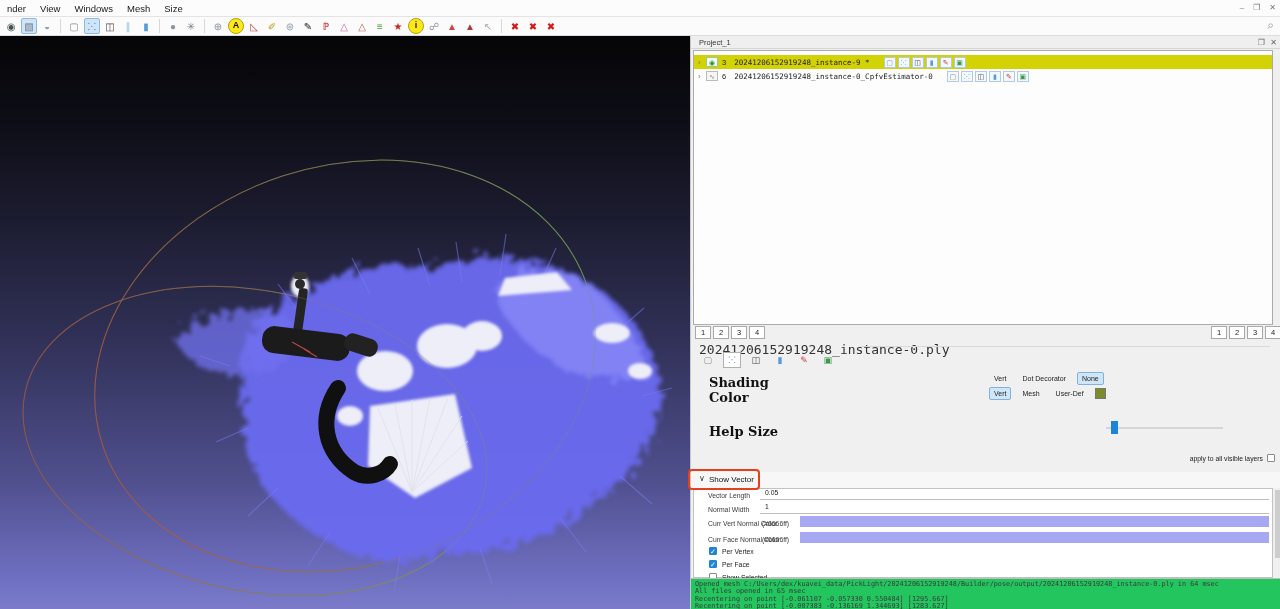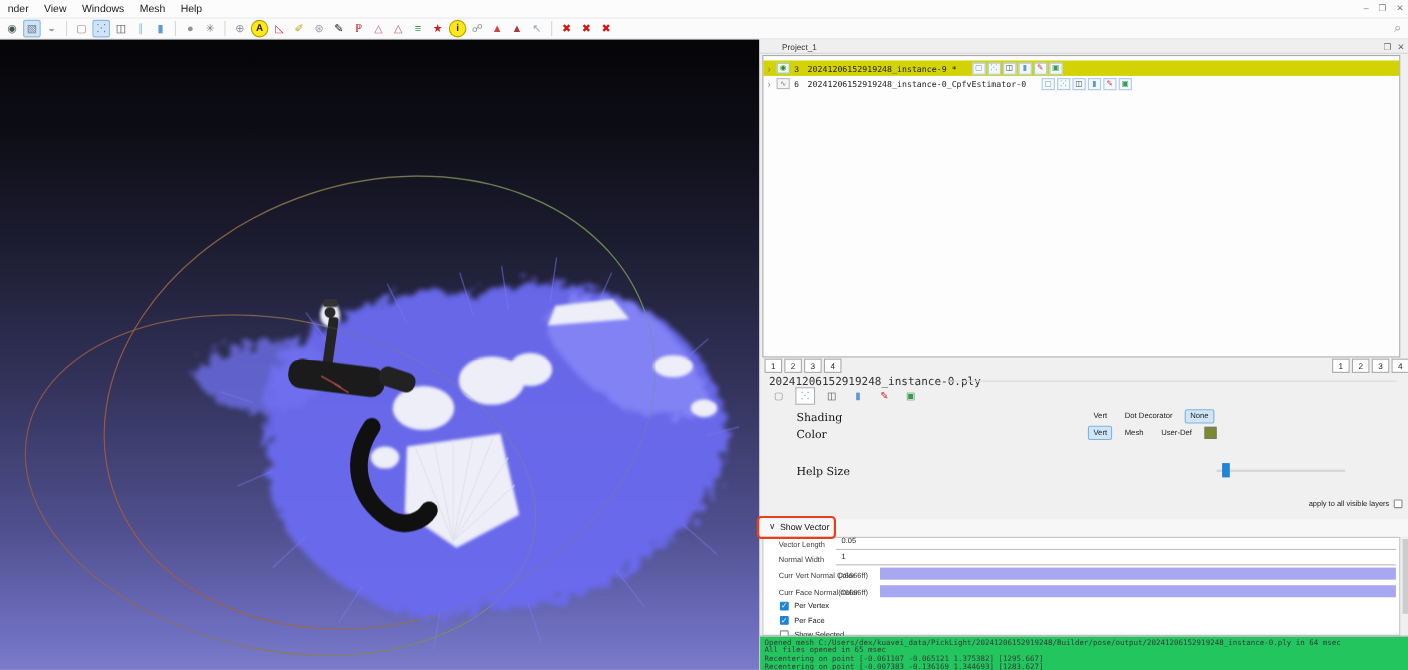--- a/index.html
+++ b/index.html
@@ -28,50 +28,50 @@
 
   
   #viewport { position:absolute; left:0; top:36px; width:690px; height:573px;
     background:linear-gradient(180deg,#050507 0%,#0d0d16 14%,#1c1c30 32%,#33335c 55%,#50508f 78%,#6e6ec0 94%,#7b7bca 100%); }
 
   
   #panel { position:absolute; left:690px; top:36px; width:590px; height:573px;
     background:#f0f0f0; border-left:1px solid #c8c8c8; font-size:7.5px; color:#222; }
   #dock-header { position:absolute; left:0; top:0; width:590px; height:13px;
     background:#efefef; border-bottom:1px solid #d6d6d6; }
-  #dock-title { position:absolute; left:8px; top:2px; font-size:7.5px; color:#333;margin-left:12px; }
+  #dock-title { position:absolute; left:8px; top:2px; font-size:7.5px; color:#333; }
   .dock-btn { font-size:8px; color:#666; }
 
   #tree { position:absolute; left:2px; top:14px; width:580px; height:275px;
     background:#fdfdfd; border:1px solid #ababab; }
   .tree-row { display:flex; align-items:center; height:14px; padding-left:4px; }
   .tree-row.sel { background:#d2d204; }
   .tree-arrow { font-size:8px; color:#666; width:8px; }
   .lead-ico { width:12px; height:10px; border:1px solid #9cc49c; background:#f2faf2;
     font-size:7px; line-height:9px; text-align:center; margin-right:4px; }
   .tree-id { font-size:7.5px; margin-right:8px; color:#222; }
   .tree-name { font-family:"DejaVu Sans Mono", monospace; font-size:7.5px; color:#222; }
   .ico-strip { display:flex; gap:2px; margin-left:14px; }
   .mini-ico { width:12px; height:11px; border:1px solid #aecbe2; background:#f2f8fd;
     font-size:7px; line-height:10px; text-align:center; }
 
   .tabbar-tab { position:absolute; top:290px; width:16px; height:13px; background:#fff;
     border:1px solid #a8a8a8; font-size:7.5px; line-height:12px; text-align:center; color:#222; }
 
   #filename { position:absolute; left:8px; top:306px;
-    font-family:"DejaVu Sans Mono", monospace; font-size:10px; color:#333; }
+    font-family:"DejaVu Sans Mono", monospace; font-size:13px; color:#333; }
   #filename-rule { position:absolute; left:170px; right:10px; top:310px; height:1px; background:#d9d9d9; }
 
   #prop-iconrow { position:absolute; left:8px; top:316px; display:flex; gap:6px; }
   .prop-ico { width:18px; height:16px; font-size:9px; line-height:15px; text-align:center;
     border:1px solid transparent; }
   .prop-ico.sel { background:#ffffff; border-color:#b0b0b0; }
 
-  .prop-label { position:absolute; left:33px; font-family:"DejaVu Serif", serif;
-    font-weight:normal; font-size:10px; color:#111; }
+  .prop-label { position:absolute; left:18px; font-family:"DejaVu Serif", serif;
+    font-weight:bold; font-size:13px; color:#111; }
   .opt-group { position:absolute; display:flex; align-items:center; gap:6px; }
   .opt { font-size:7px; color:#222; padding:2px 4px; border:1px solid transparent; }
   .opt.sel { background:#cfe6f9; border-color:#7fb2dd; border-radius:2px; }
   #swatch { width:11px; height:11px; background:#7d8c2b; border:1px solid #777; }
 
   #slider-track { position:absolute; left:415px; top:391px; width:117px; height:2px; background:#d6d6d6; }
   #slider-handle { position:absolute; left:420px; top:385px; width:7px; height:13px; background:#1f83d6; }
 
   #apply-row { position:absolute; right:5px; top:418px; display:flex; align-items:center; gap:4px; }
   #apply-label { font-size:6.8px; color:#222; }
@@ -106,21 +106,21 @@
 </head>
 <body>
 
 <div id="app">
 
   <div id="menubar">
     <span class="menu-item">nder</span>
     <span class="menu-item">View</span>
     <span class="menu-item">Windows</span>
     <span class="menu-item">Mesh</span>
-    <span class="menu-item">Help</span>
+    <span class="menu-item">Size</span>
     <span id="win-controls">
       <span class="win-btn">–</span>
       <span class="win-btn">❐</span>
       <span class="win-btn">✕</span>
     </span>
   </div>
 
   <div id="toolbar">
     <span class="tb-icon" style="color: rgb(68, 84, 74);">◉</span>
     <span class="tb-icon sel" style="color: rgb(109, 119, 133);">▧</span>
@@ -365,17 +365,17 @@
         <span class="lbl">Show Selected</span>
       </span>
     </div>
     <div id="sn-scroll">
       <div id="sn-thumb"></div>
     </div>
 
     <div id="log">
       <div>Opened mesh C:/Users/dex/kuavei_data/PickLight/20241206152919248/Builder/pose/output/20241206152919248_instance-0.ply in 64 msec</div>
       <div>All files opened in 65 msec</div>
-      <div>Recentering on point [-0.061107 -0.065121 1.375382] [1295.667]</div>
+      <div>Recentering on point [-0.061107 -0.057330 0.550484] [1295.667]</div>
       <div>Recentering on point [-0.007383 -0.136169 1.344693] [1283.627]</div>
     </div>
   </div>
 </div>
 
 </body></html>

